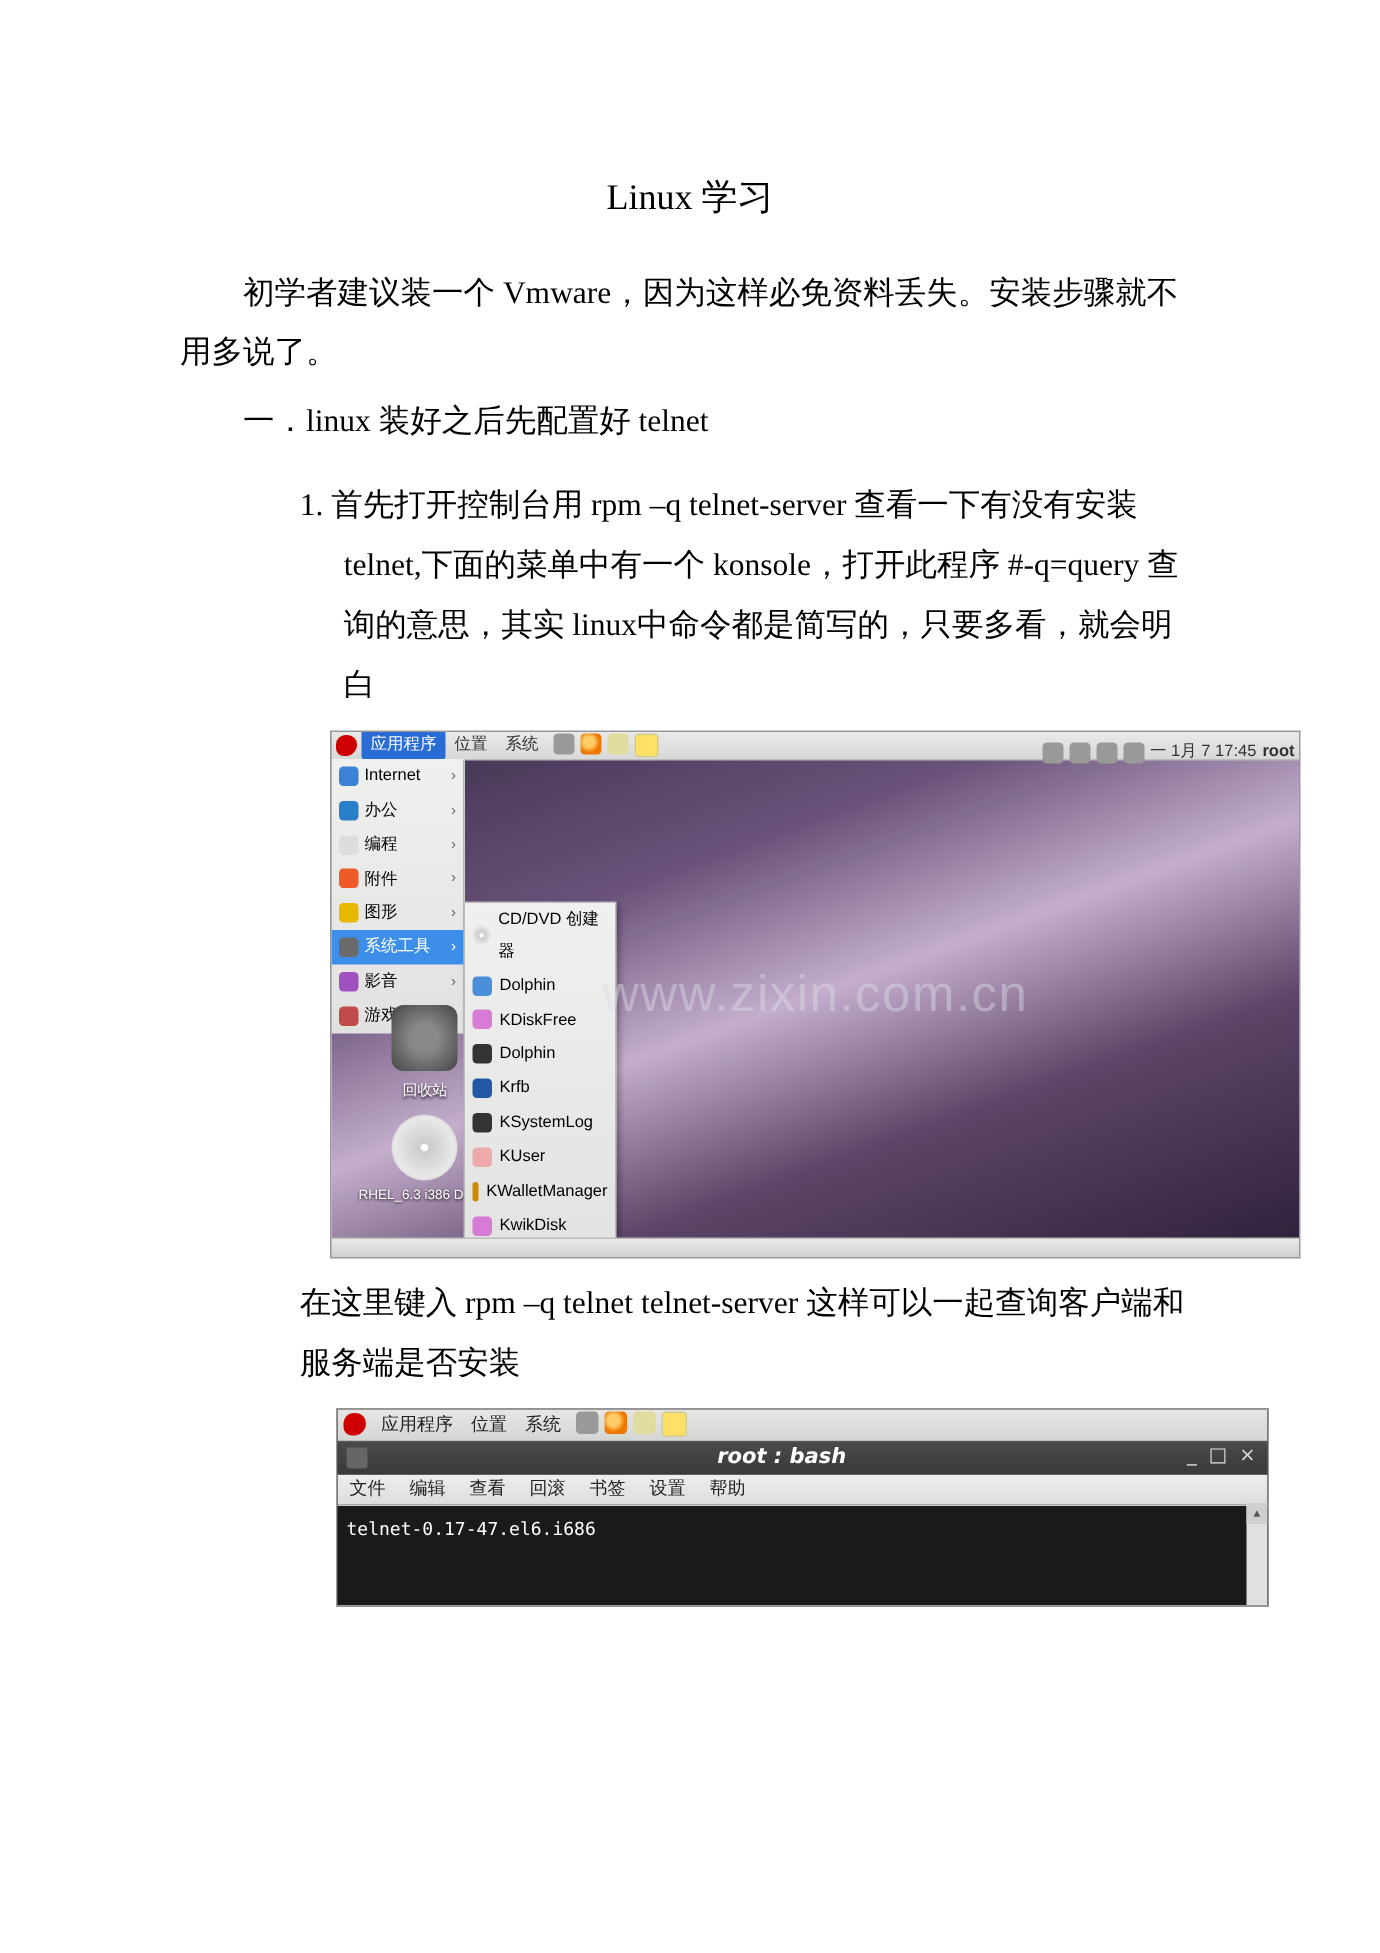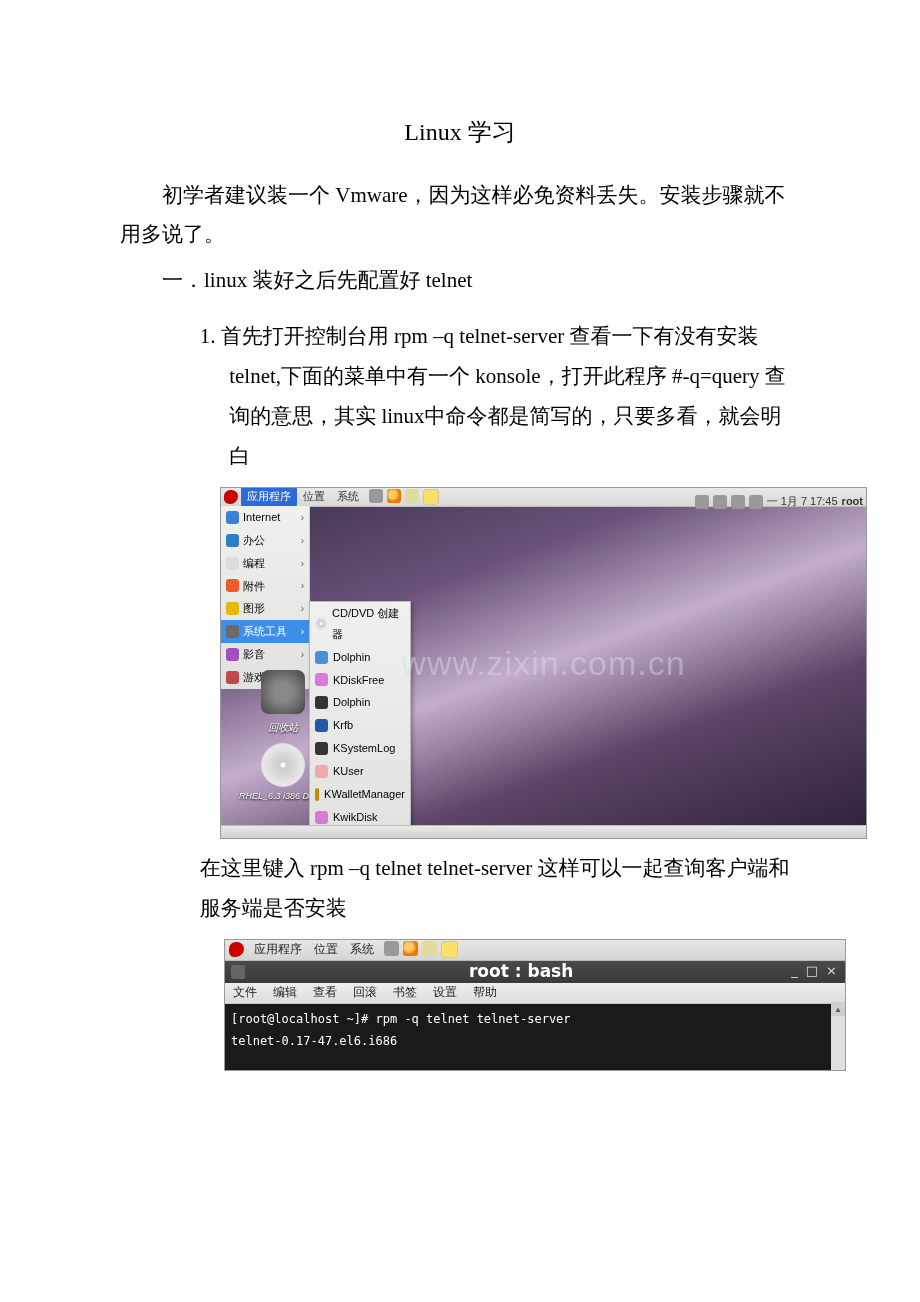--- a/index.html
+++ b/index.html
@@ -76,21 +76,21 @@
   .shot1 .mi-i.prog{background:#ddd;} .shot1 .mi-i.att{background:#f05a28;} 
   .shot1 .mi-i.gfx{background:#e6b800;} .shot1 .mi-i.sys{background:#6a6a6a;} 
   .shot1 .mi-i.av{background:#a050c0;} .shot1 .mi-i.game{background:#c04b4b;}
   .shot1 .ar { font-size:10px; color:#666;}
   .shot1 .menu-item.active .ar{color:#fff;}
 
   .shot1 .desktop-icons { position:absolute; left:18px; top:178px; text-align:center; color:#fff; font-size:10px;}
   .shot1 .d-icon { width:44px; height:44px; margin:4px auto; }
   .shot1 .d-icon.trash { background: radial-gradient(circle,#888 30%,#444); border-radius:8px;}
   .shot1 .d-icon.cd { background: radial-gradient(circle,#fff 2px,#ccc 3px,#e8e8e8 20px,#999); border-radius:50%;}
-  .shot1 .dlabel { text-shadow:0 1px 2px #000; margin-bottom:6px;font-style:italic;}
+  .shot1 .dlabel { text-shadow:0 1px 2px #000; margin-bottom:6px;}
 
   .shot1 .submenu { position:absolute; left:88px; top:113px; width:100px; background:linear-gradient(#f0f0ef,#e1e1df); border:1px solid #bbb; box-shadow:2px 2px 4px rgba(0,0,0,0.3);}
   .shot1 .sm-item { display:flex; align-items:center; gap:5px; padding:1px 5px;}
   .shot1 .sm-i { width:13px; height:13px; border-radius:3px; }
   .shot1 .sm-i.cd{background:radial-gradient(circle,#fff 1px,#ccc 2px,#e8e8e8 6px,#999); border-radius:50%;}
   .shot1 .sm-i.fld{background:#4a90d9;} .shot1 .sm-i.disk{background:#d67bd6;}
   .shot1 .sm-i.term{background:#333;} .shot1 .sm-i.sys{background:#2258a6;}
   .shot1 .sm-i.user{background:#eaa;} .shot1 .sm-i.wal{background:#c80;}
   .shot1 .sm-i.dutil{background:#ddd;}
 
@@ -113,21 +113,21 @@
   .shot2 .sysbar { height:20px; background:linear-gradient(#e6e6e4,#d5d5d3); display:flex; align-items:center; color:#222; border-bottom:1px solid #bbb;}
   .shot2 .sysbar .redhat { width:15px; height:15px; margin:0 4px; background:#c00; border-radius:50% 50% 60% 40%;}
   .shot2 .sysbar span { padding:0 6px; }
   .shot2 .sysbar .icons { display:flex; gap:4px; margin-left:4px;}
   .shot2 .sysbar .ic{width:15px;height:15px;border-radius:3px;}
   .shot2 .sysbar .ic.g{background:#999;} .shot2 .sysbar .ic.ff{background:radial-gradient(circle at 40% 40%, #ffcc66 30%, #ee7700 60%);} 
   .shot2 .sysbar .ic.gl{background:#e0dca0;} .shot2 .sysbar .ic.yl{background:#ffe066;border:1px solid #cc9;}
 
   .shot2 .titlebar { height:22px; background:linear-gradient(#4a4a48,#3a3a38); display:flex; align-items:center; color:#fff; position:relative;}
   .shot2 .titlebar .ticon { width:14px;height:14px;background:#666;margin:0 6px;border-radius:2px;}
-  .shot2 .titlebar .ttxt { flex:1; text-align:center; font-weight:bold; font-size:17px;}
+  .shot2 .titlebar .ttxt { flex:1; text-align:center; font-weight:bold; font-size:14px;font-style:italic;}
   .shot2 .titlebar .wbtns { display:flex; gap:8px; padding-right:8px; color:#ddd; font-size:13px;}
   .shot2 .menubar { height:20px; background:linear-gradient(#eee,#ddd); display:flex; align-items:center; color:#222; gap:0; border-bottom:1px solid #ccc;}
   .shot2 .menubar span { padding:0 8px;}
   .shot2 .term { background:#1a1a1a; padding:4px 6px; font-family:"DejaVu Sans Mono","Courier New",monospace; font-size:12px; color:#fff; position:relative; height:62px;}
   .shot2 .term .line { white-space:pre;}
   .shot2 .scroll { position:absolute; right:0; top:62px; bottom:0; width:14px; background:#e0e0e0;}
   .shot2 .scroll .up { position:absolute; top:0; left:0; right:0; height:14px; background:#cfcfcf; text-align:center; font-size:9px; color:#555; line-height:14px;}
 </style>
 </head>
 <body>
@@ -301,21 +301,20 @@
     <div class="menubar">
       <span>文件</span>
       <span>编辑</span>
       <span>查看</span>
       <span>回滚</span>
       <span>书签</span>
       <span>设置</span>
       <span>帮助</span>
     </div>
     <div class="term">
-      <div class="line">[root@localhost ~]# rpm -q telnet telnet-server</div>
       <div class="line">telnet-0.17-47.el6.i686</div>
 
     </div>
     <div class="scroll">
       <div class="up">▴</div>
     </div>
   </div>
 
 </div>
 

